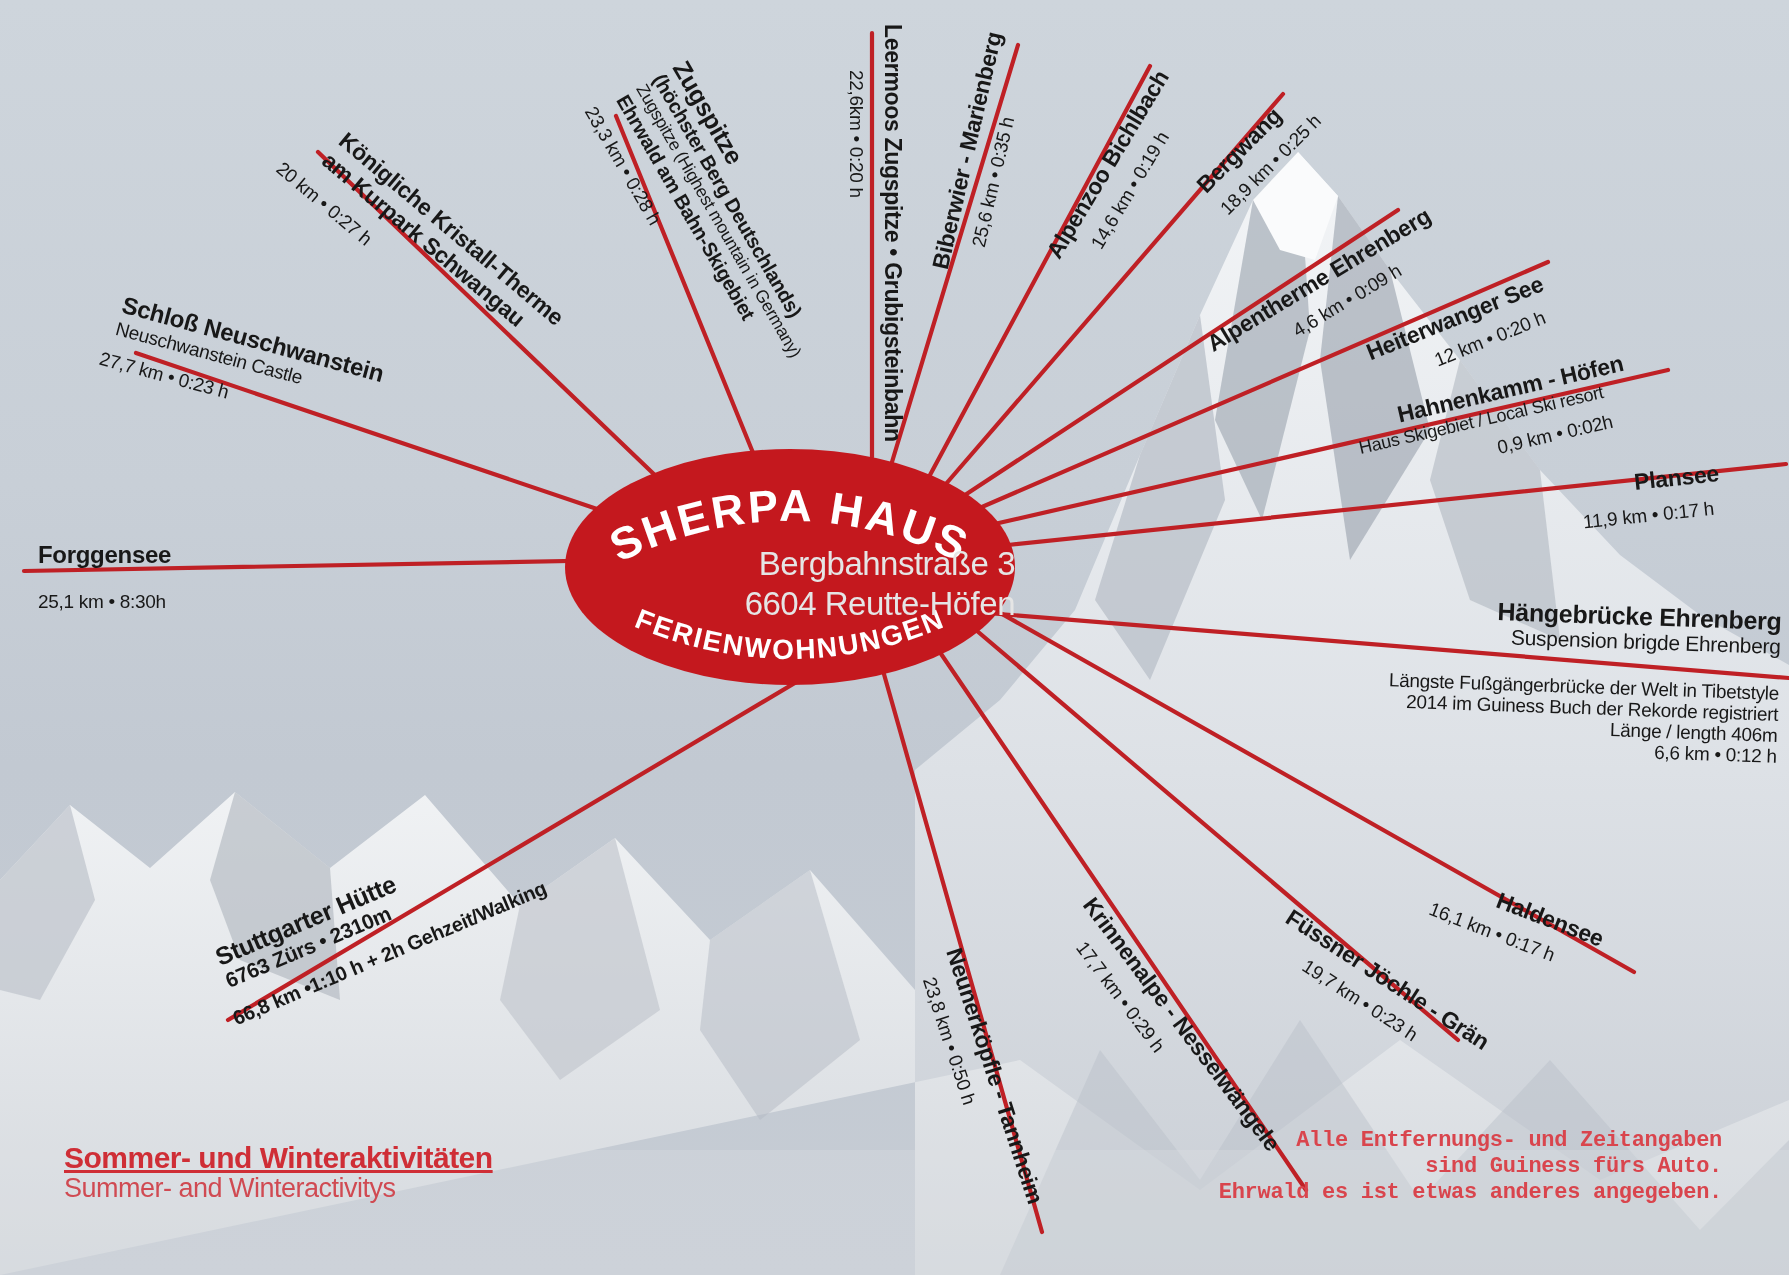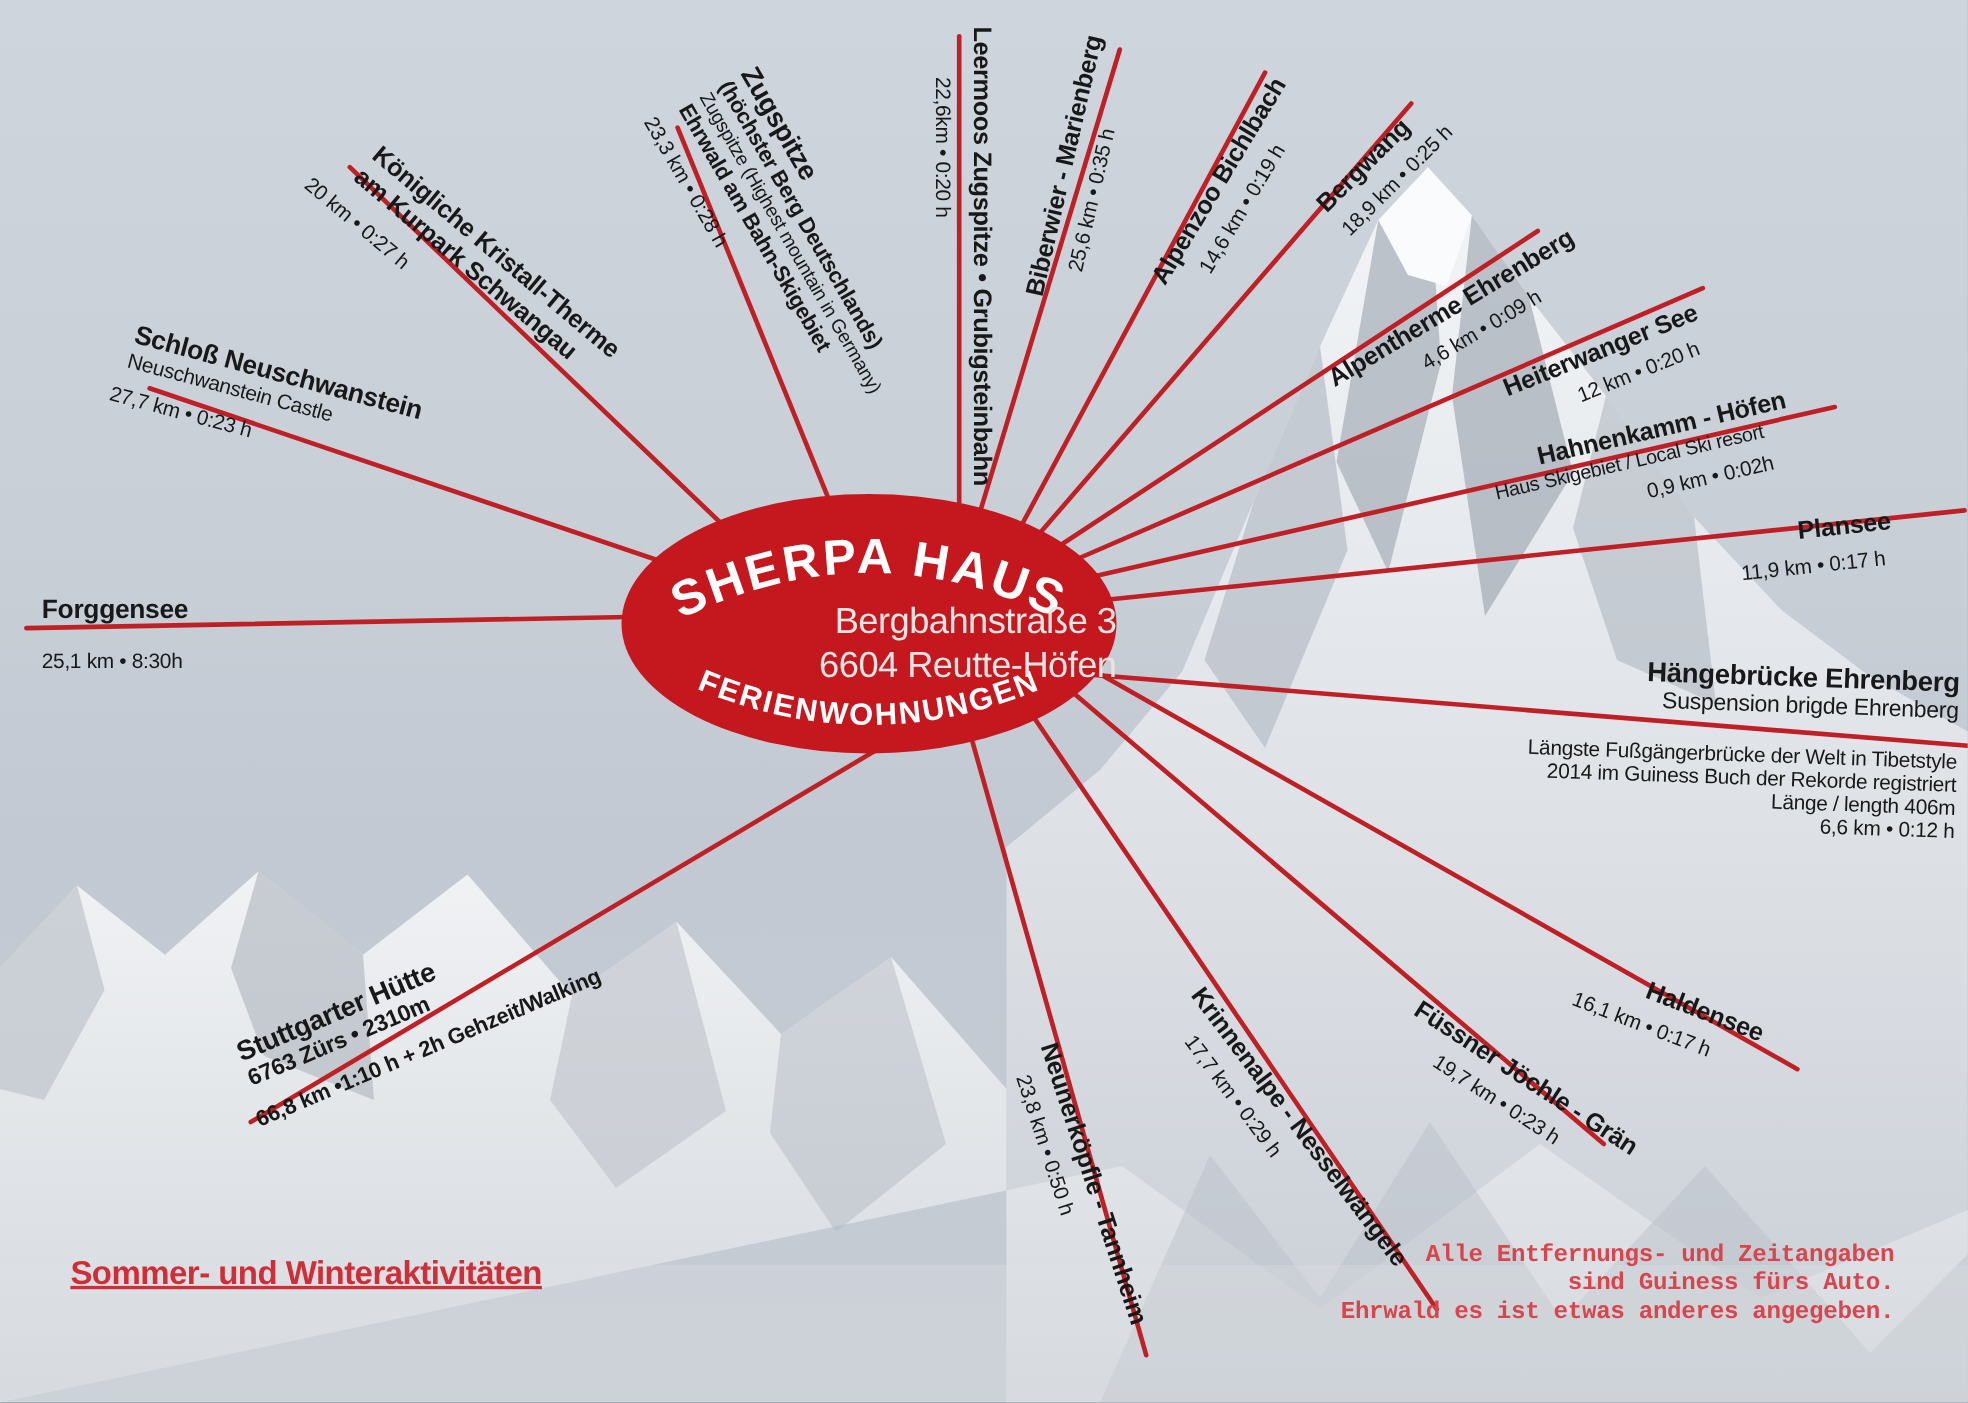--- a/index.html
+++ b/index.html
@@ -200,20 +200,21 @@
   </div>
 
   <div class="dest" style="left:211px; top:945px; transform:rotate(-23deg);">
     <div class="name" style="font-size:25px;">Stuttgarter Hütte</div>
     <div class="sub-b" style="font-size:21px;">6763 Zürs • 2310m</div>
     <div class="dist" style="margin:14px 0 0 -8px; font-weight:bold; font-size:20px;">66,8 km •1:10 h + 2h Gehzeit/Walking</div>
   </div>
 
   <div class="activities">
     <div class="l1">Sommer- und Winteraktivitäten</div>
+    <div class="l2">Summer- and Winteractivitys</div>
   </div>
 
   <div class="disclaimer">
     <div>Alle Entfernungs- und Zeitangaben</div>
     <div>sind Guiness fürs Auto.</div>
     <div>Ehrwald es ist etwas anderes angegeben.</div>
   </div>
 
 </div>
 

